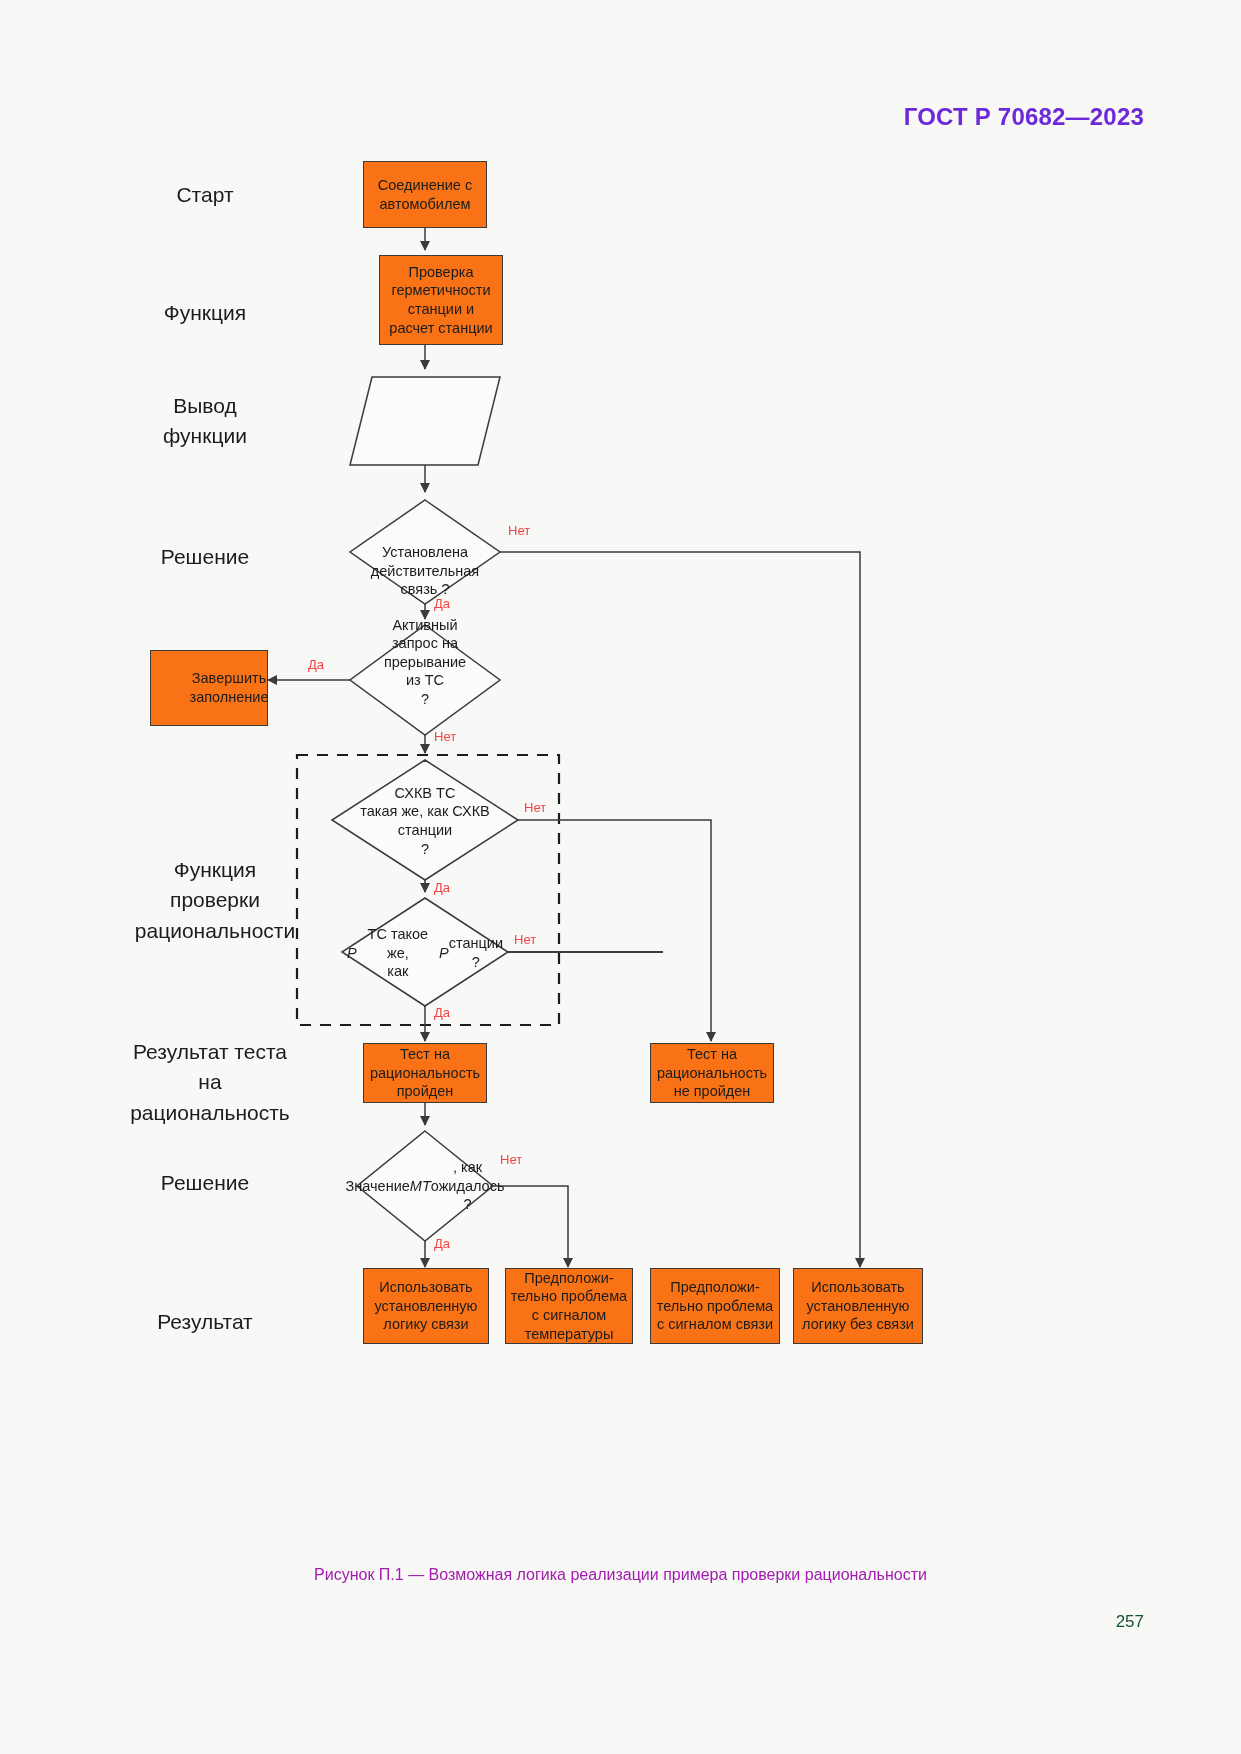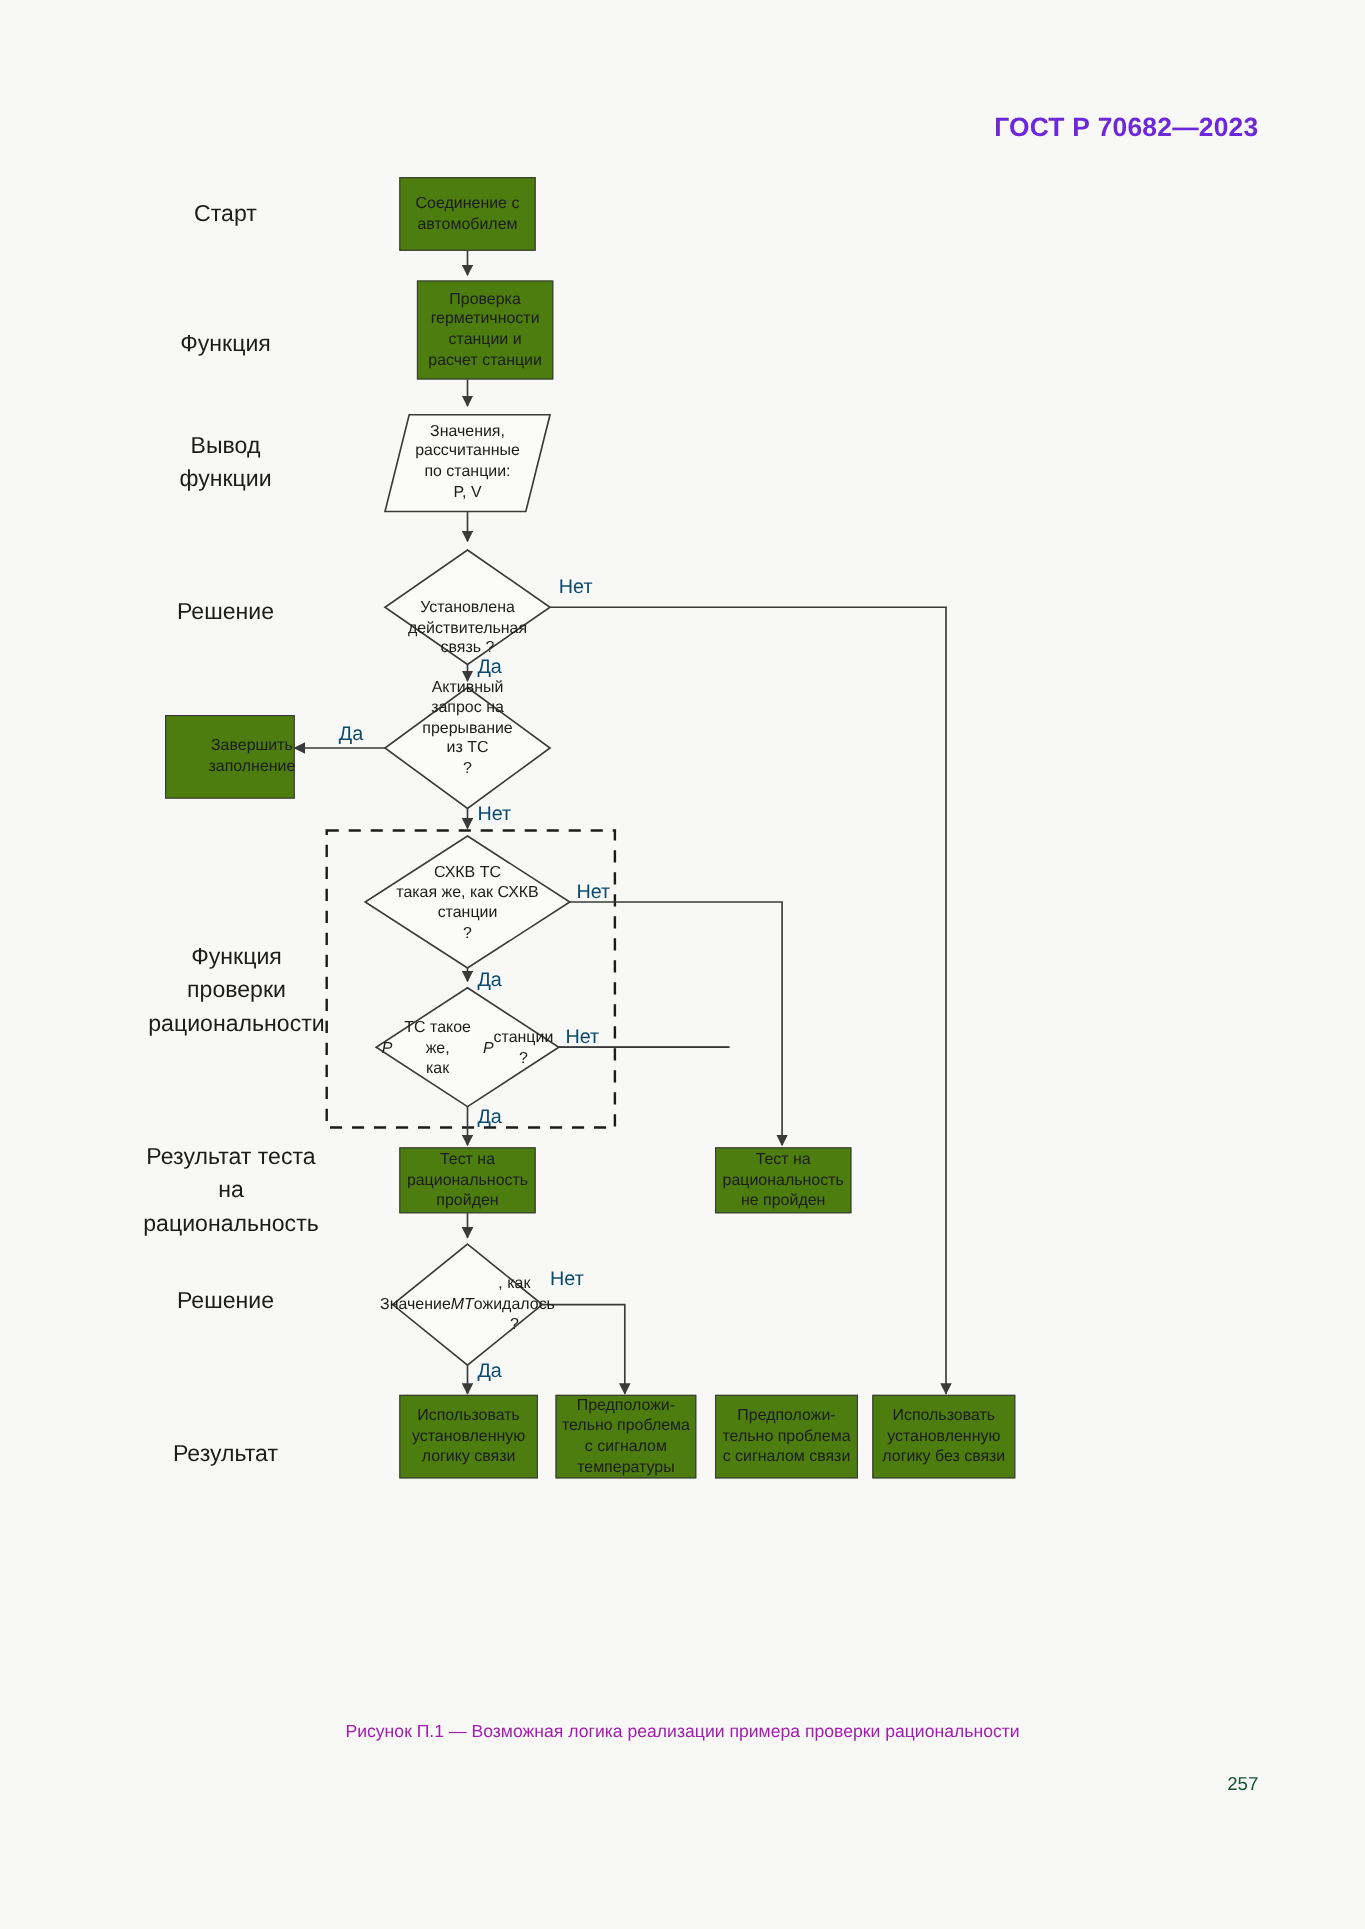--- a/index.html
+++ b/index.html
@@ -47,27 +47,27 @@
     display:flex;align-items:center;justify-content:center;
     text-align:center;
     font-size:14.5px;
     line-height:1.28;
     color:#1c1c1c;
     white-space:pre-line;
     box-sizing:border-box;
   }
   .node.box{
     border:1.4px solid #3a3a3a;
-    background:#4d7c0f;
+    background:#f97316;
   }
   .node.diamond-txt{background:transparent;}
   .edge-label{
     position:absolute;
-    font-size:18px;
-    color:#0c4a6e;
+    font-size:13px;
+    color:#ef4444;
   }
   .ital{font-style:italic;}
 </style>
 </head>
 <body>
 
 <div id="page">
 
   <div class="doc-header">ГОСТ Р 70682—2023</div>
 
@@ -137,24 +137,20 @@
     <div class="rowlabel" style="left:120px;top:1307px;width:170px;">Результат</div>
 
     <div class="node box" style="left:363px;top:161px;width:124px;height:67px;">Соединение с
 автомобилем</div>
 
     <div class="node box" style="left:363px;top:255px;width:124px;height:90px;margin-left:16px;">Проверка
 герметичности
 станции и
 расчет станции</div>
 
-    <div class="node diamond-txt" style="left:358px;top:380px;width:134px;height:80px;">Значения,
-рассчитанные
-по станции:
-P, V</div>
 
     <div class="node diamond-txt" style="left:349px;top:522px;width:152px;height:60px;margin-top:19px;">Установлена
 действительная
 связь ?</div>
 
     <div class="node diamond-txt" style="left:372px;top:620px;width:106px;height:84px;">Активный
 запрос на
 прерывание
 из ТС
 ?</div>

